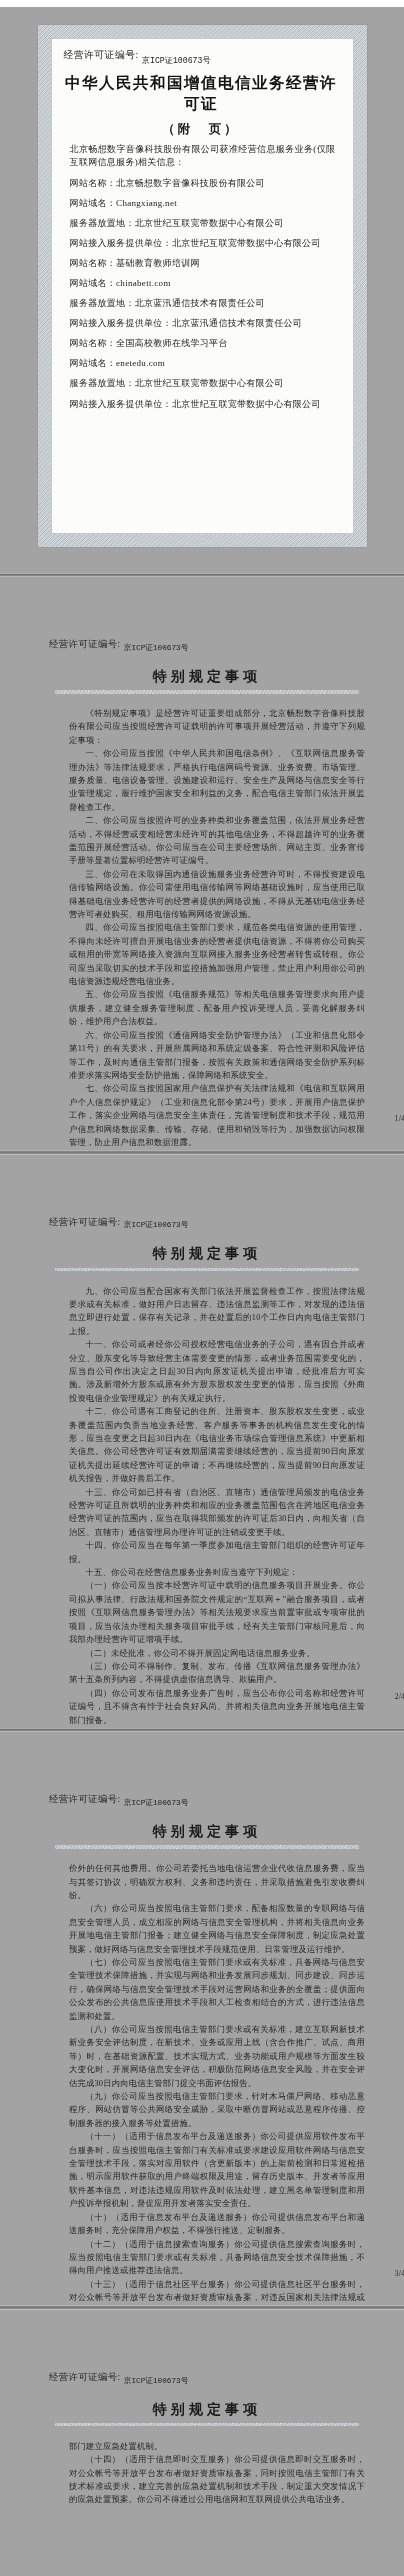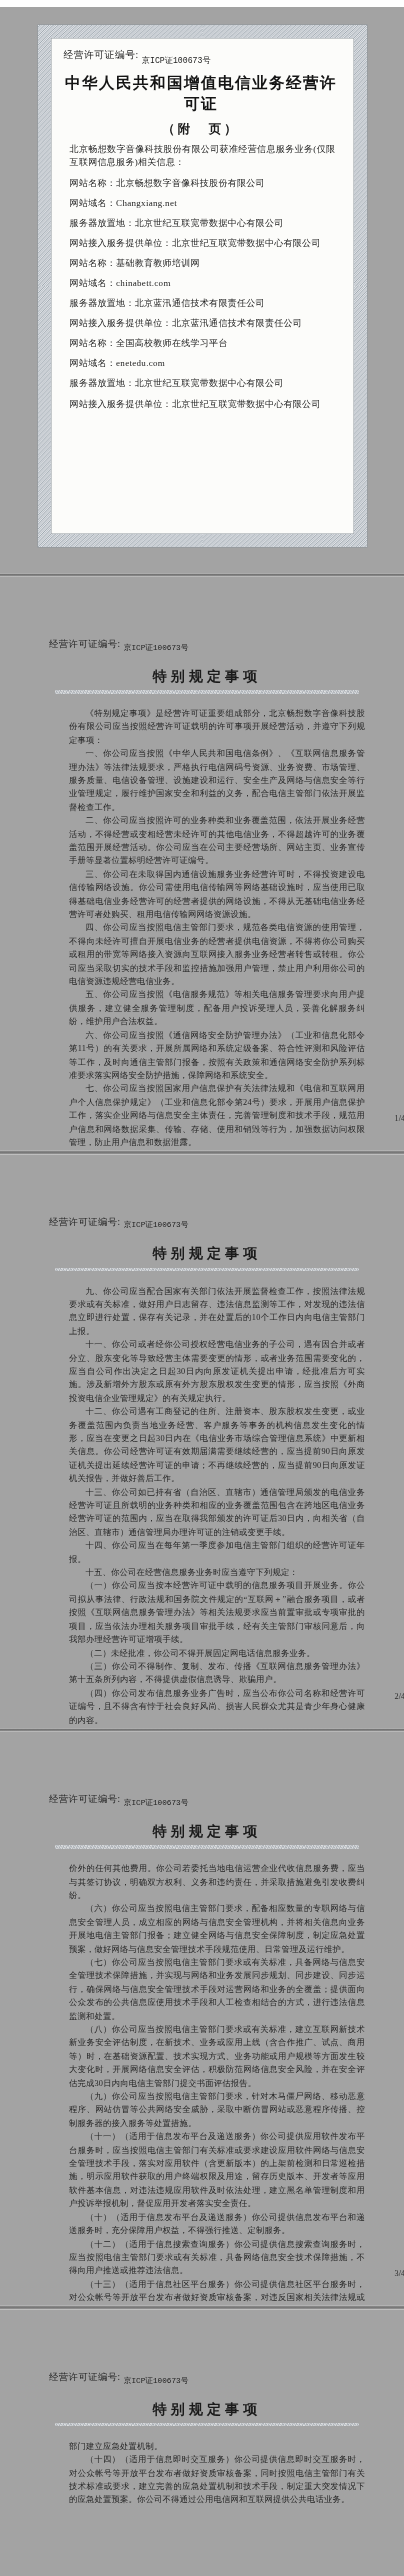--- a/index.html
+++ b/index.html
@@ -185,21 +185,21 @@
     <div class="prov-body">
       <p>九、你公司应当配合国家有关部门依法开展监督检查工作，按照法律法规要求或有关标准，做好用户日志留存、违法信息监测等工作，对发现的违法信息立即进行处置，保存有关记录，并在处置后的10个工作日内向电信主管部门上报。</p>
       <p>十一、你公司或者经你公司授权经营电信业务的子公司，遇有因合并或者分立、股东变化等导致经营主体需要变更的情形，或者业务范围需要变化的，应当自公司作出决定之日起30日内向原发证机关提出申请，经批准后方可实施。涉及新增外方股东或原有外方股东股权发生变更的情形，应当按照《外商投资电信企业管理规定》的有关规定执行。</p>
       <p>十二、你公司遇有工商登记的住所、注册资本、股东股权发生变更，或业务覆盖范围内负责当地业务经营、客户服务等事务的机构信息发生变化的情形，应当在变更之日起30日内在《电信业务市场综合管理信息系统》中更新相关信息。你公司经营许可证有效期届满需要继续经营的，应当提前90日向原发证机关提出延续经营许可证的申请；不再继续经营的，应当提前90日向原发证机关报告，并做好善后工作。</p>
       <p>十三、你公司如已持有省（自治区、直辖市）通信管理局颁发的电信业务经营许可证且所载明的业务种类和相应的业务覆盖范围包含在跨地区电信业务经营许可证的范围内，应当在取得我部颁发的许可证后30日内，向相关省（自治区、直辖市）通信管理局办理许可证的注销或变更手续。</p>
       <p>十四、你公司应当在每年第一季度参加电信主管部门组织的经营许可证年报。</p>
       <p>十五、你公司在经营信息服务业务时应当遵守下列规定：</p>
       <p>（一）你公司应当按本经营许可证中载明的信息服务项目开展业务。你公司拟从事法律、行政法规和国务院文件规定的“互联网＋”融合服务项目，或者按照《互联网信息服务管理办法》等相关法规要求应当前置审批或专项审批的项目，应当依法办理相关服务项目审批手续，经有关主管部门审核同意后，向我部办理经营许可证增项手续。</p>
       <p>（二）未经批准，你公司不得开展固定网电话信息服务业务。</p>
       <p>（三）你公司不得制作、复制、发布、传播《互联网信息服务管理办法》第十五条所列内容，不得提供虚假信息诱导、欺骗用户。</p>
-      <p>（四）你公司发布信息服务业务广告时，应当公布你公司名称和经营许可证编号，且不得含有悖于社会良好风尚、损害人民群众尤其是青少年身心健康的内容。</p>
+      <p>（四）你公司发布信息服务业务广告时，应当公布你公司名称和经营许可证编号，且不得含有悖于社会良好风尚、并将相关信息向业务开展地电信主管部门报备。</p>
       <p>（五）你公司向用户收费应当做到准确、合理，不得向用户收取信息服务项目中明码标</p>
     </div>
     <div class="pageno">2/4</div>
   </section>
 
   <div class="gap"></div>
 
   <section class="scan prov">
     <div class="prov-header">
       <span class="prov-label">经营许可证编号:</span>

